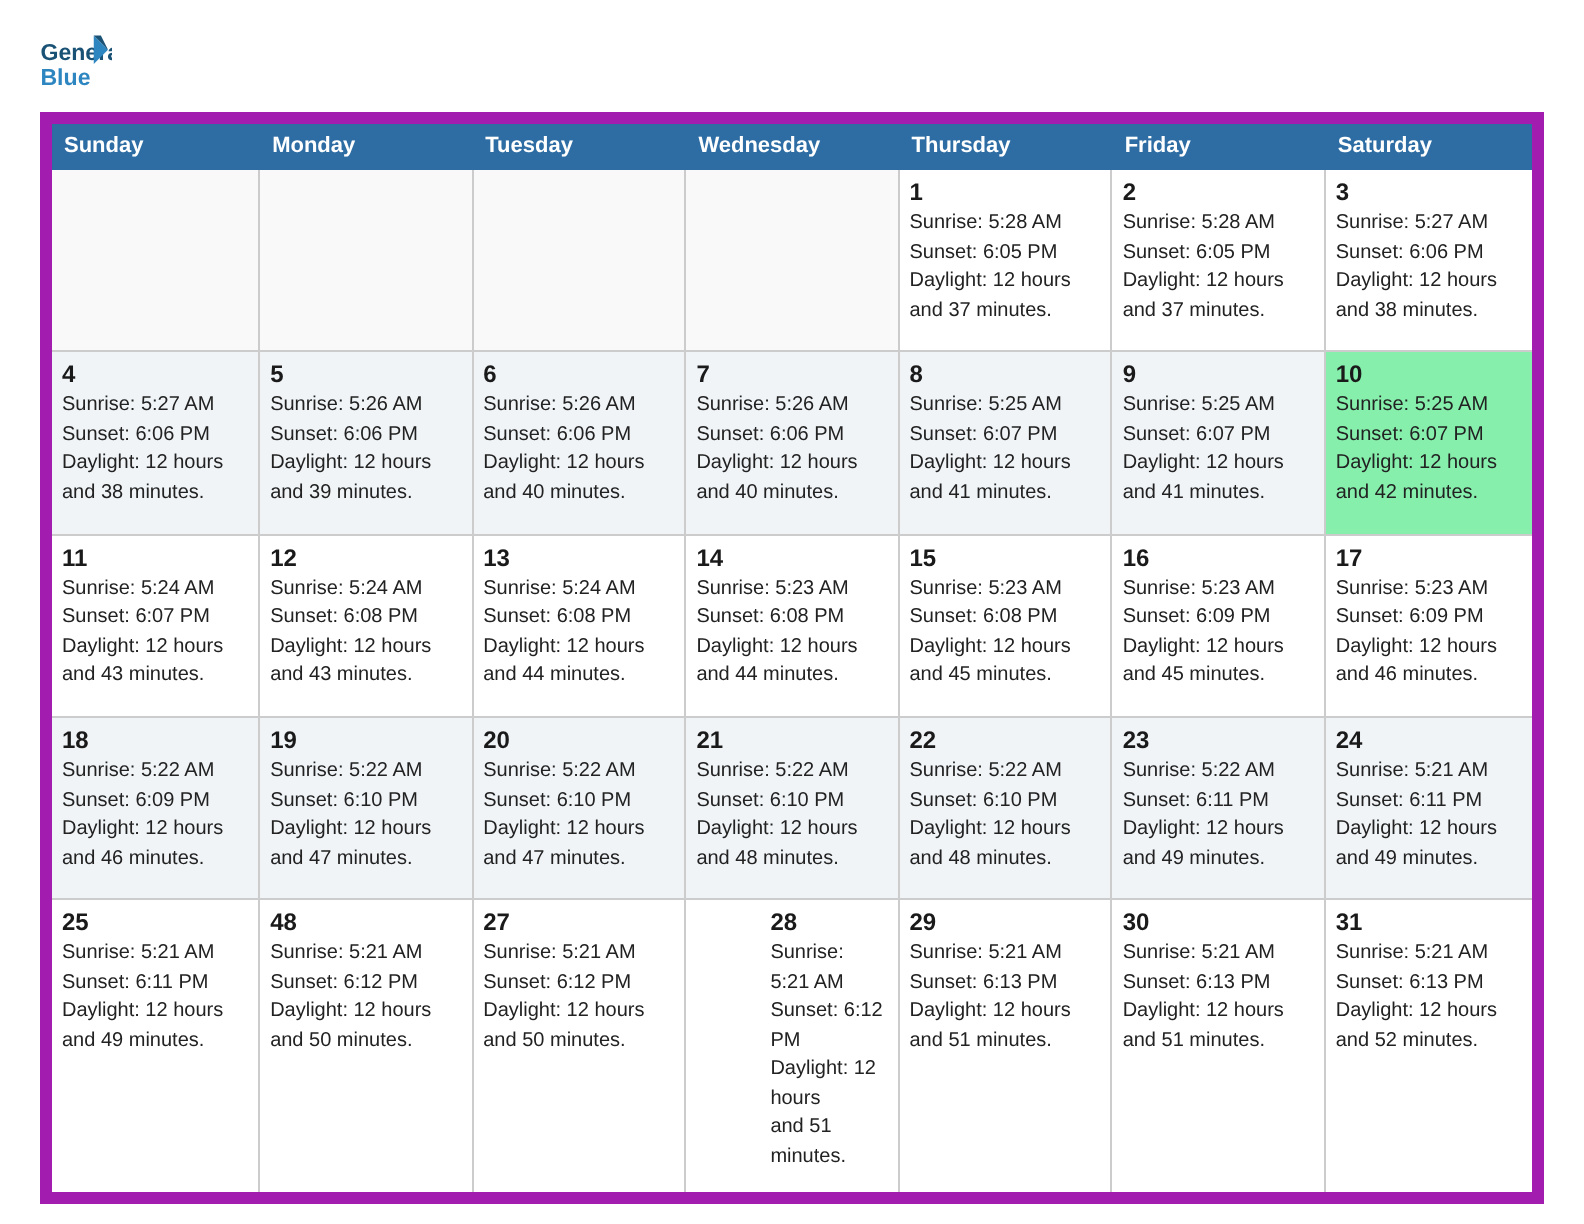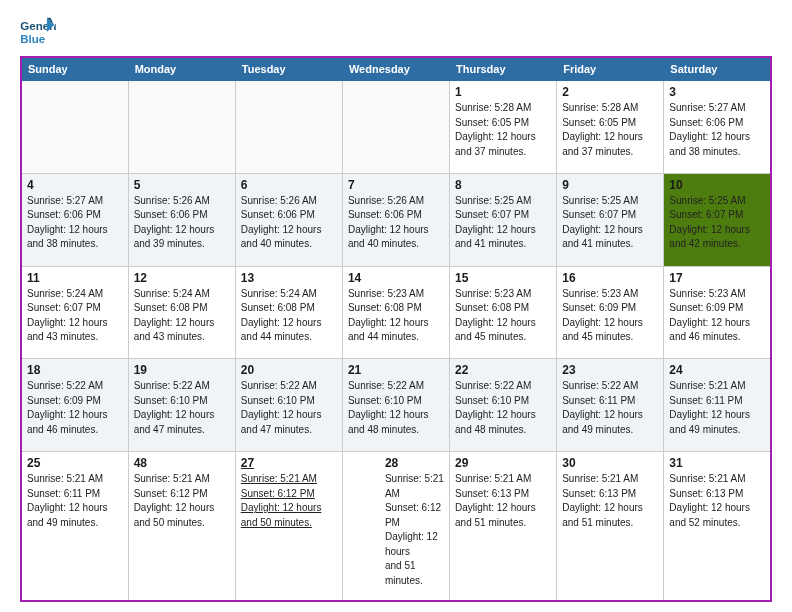--- a/index.html
+++ b/index.html
@@ -40,21 +40,21 @@
       font-weight: bold;
       color: #1a1a1a;
       line-height: 1.1;
     }
     .subtitle {
       font-size: 14px;
       color: #333;
     }
     .calendar {
       flex: 1;
-      border: 2px solid #a21caf;
+      border: 6px solid #a21caf;
       border-collapse: collapse;
       width: 100%;
       table-layout: fixed;
     }
     .calendar th {
       background-color: #2e6da4;
       color: #fff;
       font-size: 11px;
       font-weight: bold;
       text-align: left;
@@ -186,21 +186,21 @@
 Daylight: 12 hours
 and 41 minutes.</div>
           </td>
           <td style="background: rgb(240, 244, 247);">
             <div class="day-num">9</div>
             <div class="day-info" style="white-space: pre-line;">Sunrise: 5:25 AM
 Sunset: 6:07 PM
 Daylight: 12 hours
 and 41 minutes.</div>
           </td>
-          <td style="background: #4d7c0f; margin-top: 44px;">
+          <td style="background: #86efac; margin-top: 44px;">
             <div class="day-num">10</div>
             <div class="day-info" style="white-space: pre-line;">Sunrise: 5:25 AM
 Sunset: 6:07 PM
 Daylight: 12 hours
 and 42 minutes.</div>
           </td>
         </tr>
         <tr>
           <td style="background: rgb(255, 255, 255); margin-left: 16px;">
             <div class="day-num">11</div>
@@ -311,21 +311,21 @@
 Daylight: 12 hours
 and 49 minutes.</div>
           </td>
           <td style="background: rgb(255, 255, 255);">
             <div class="day-num">48</div>
             <div class="day-info" style="white-space: pre-line;">Sunrise: 5:21 AM
 Sunset: 6:12 PM
 Daylight: 12 hours
 and 50 minutes.</div>
           </td>
-          <td style="background: rgb(255, 255, 255); text-decoration: underline;">
+          <td style="background: rgb(255, 255, 255);">
             <div class="day-num">27</div>
             <div class="day-info" style="white-space: pre-line;">Sunrise: 5:21 AM
 Sunset: 6:12 PM
 Daylight: 12 hours
 and 50 minutes.</div>
           </td>
           <td style="background: rgb(255, 255, 255); padding-left: 42px;">
             <div class="day-num">28</div>
             <div class="day-info" style="white-space: pre-line;">Sunrise: 5:21 AM
 Sunset: 6:12 PM

